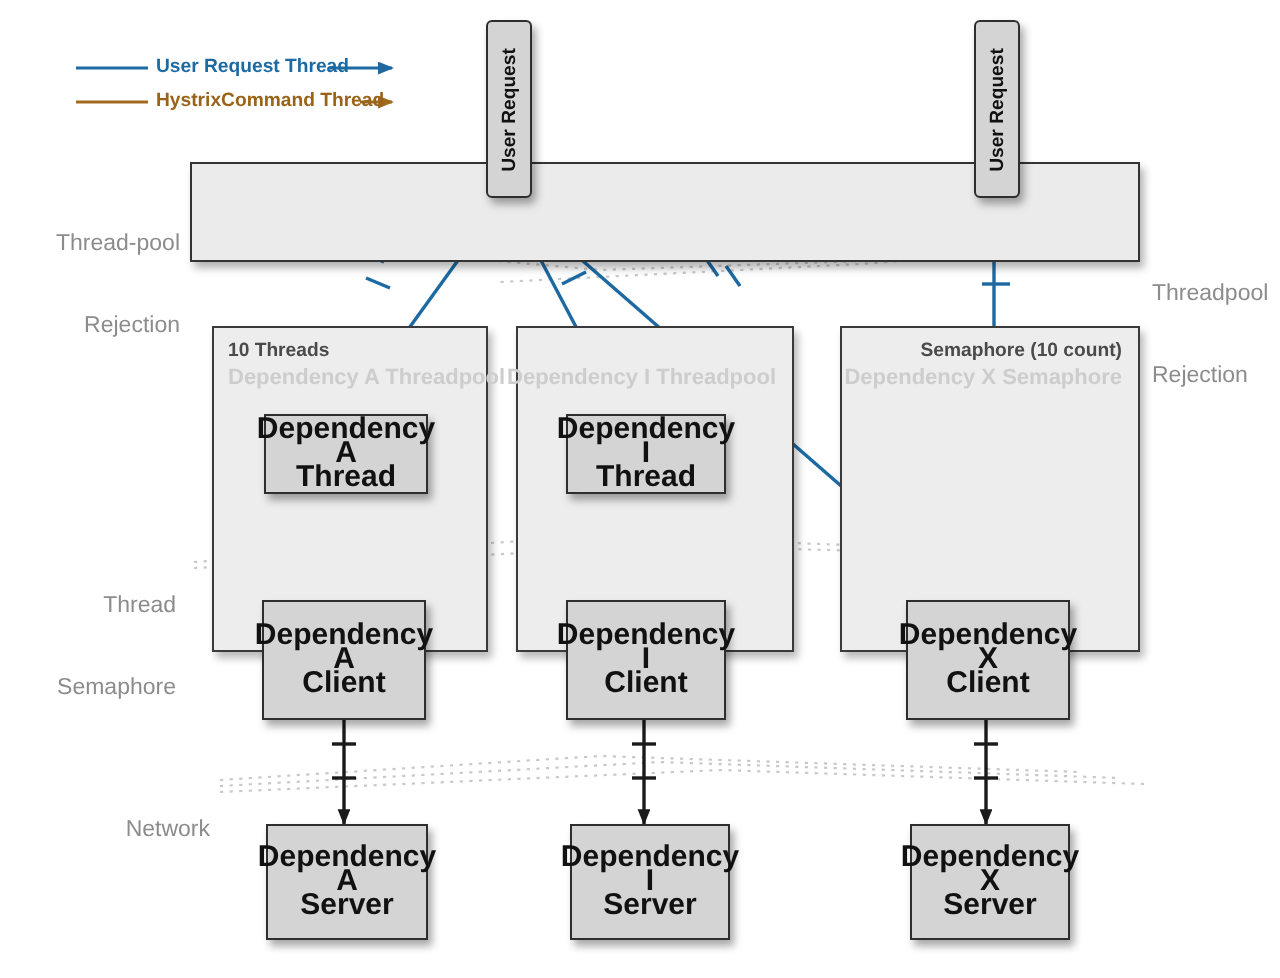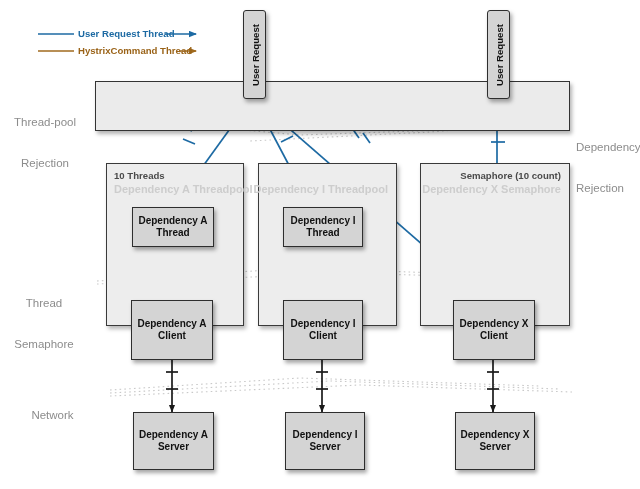--- a/index.html
+++ b/index.html
@@ -2,33 +2,33 @@
 <html><head>
 <meta charset="utf-8">
 <style>
   html,body{margin:0;padding:0;background:#ffffff;}
   body{width:640px;height:489px;overflow:hidden;
        font-family:"Liberation Sans","DejaVu Sans",sans-serif;}
   #stage{position:relative;width:516px;height:489px;}
   svg#canvas{position:absolute;left:0;top:0;width:640px;height:489px;}
 
   .lbl{position:absolute;color:#8c8c8c;font-size:11.5px;line-height:13.5px;
-       text-align:center;white-space:pre;}
+       text-align:right;white-space:pre;}
 
   .gbox{position:absolute;background:#ededed;border:1.6px solid #3a3a3a;
         box-shadow:2px 3px 4px rgba(0,0,0,.28);}
   .gtitle{position:absolute;font-size:9.6px;font-weight:bold;color:#4a4a4a;
           white-space:nowrap;}
   .gsub{position:absolute;font-size:11px;font-weight:bold;color:#cdcdcd;
         white-space:nowrap;}
 
   .nbox{position:absolute;background:#d4d4d4;border:1.4px solid #2e2e2e;
         box-shadow:2px 3px 4px rgba(0,0,0,.35);
         display:flex;align-items:center;justify-content:center;
-        text-align:center;font-size:10px;font-weight:bold;color:#111;
+        text-align:center;font-size:15px;font-weight:bold;color:#111;
         line-height:12px;}
 
   .urbox{position:absolute;background:#d4d4d4;border:1.5px solid #2e2e2e;
          border-radius:3px;box-shadow:2px 3px 4px rgba(0,0,0,.35);}
   .urbox span{position:absolute;left:50%;top:50%;
       transform:translate(-50%,-50%) rotate(-90deg);
       font-size:9.6px;font-weight:bold;color:#111;white-space:nowrap;}
 
   .topbar{position:absolute;background:#ebebeb;border:1.5px solid #333;
           box-shadow:2px 3px 4px rgba(0,0,0,.30);}
@@ -141,21 +141,21 @@
   <div class="lgtext o" style="left:78px;top:45px;">HystrixCommand Thread</div>
 
   <div class="topbar" style="left:95px;top:81px;width:473px;height:48px;"></div>
 
   <div class="lbl" style="left:0px;top:89px;width:90px;">
     <div>Thread-pool</div>
     <div>Rejection</div>
   </div>
 
   <div class="lbl" style="left:576px;top:114px;width:64px;text-align:left;">
-    <div>Dependency</div>
+    <div>Threadpool</div>
     <div>Rejection</div>
   </div>
 
   <div class="lbl" style="left:0px;top:270px;width:88px;">
     <div>Thread</div>
     <div>Semaphore</div>
   </div>
 
   <div class="lbl" style="left:0px;top:382px;width:105px;">
     <div>Network</div>

